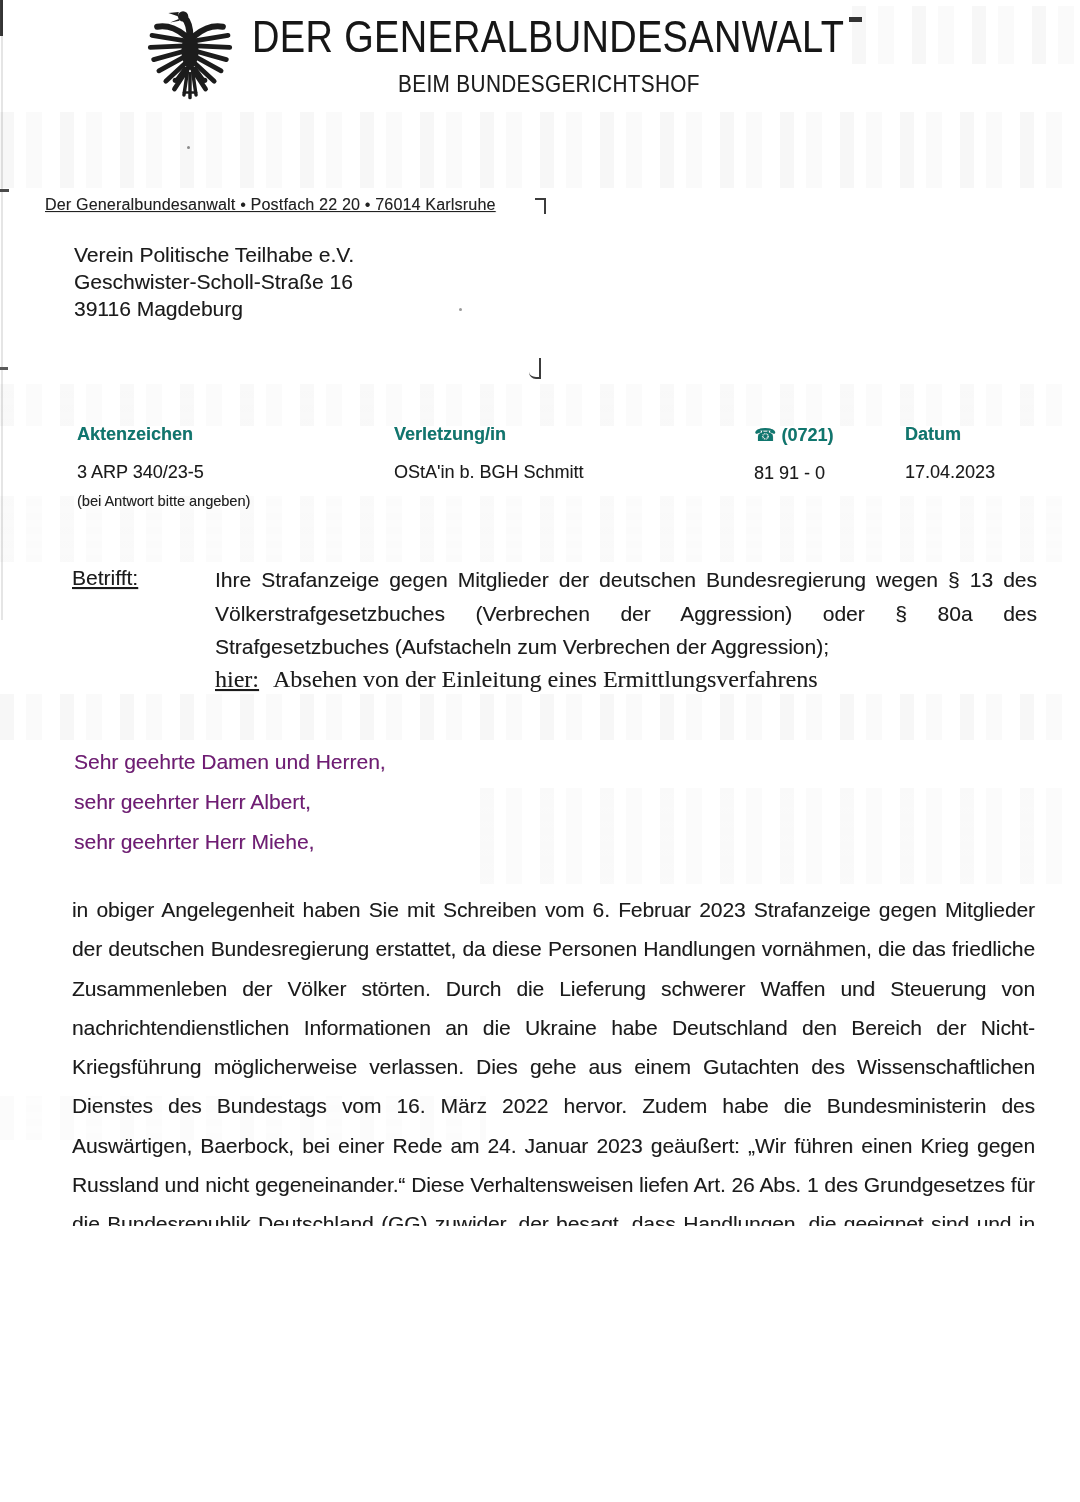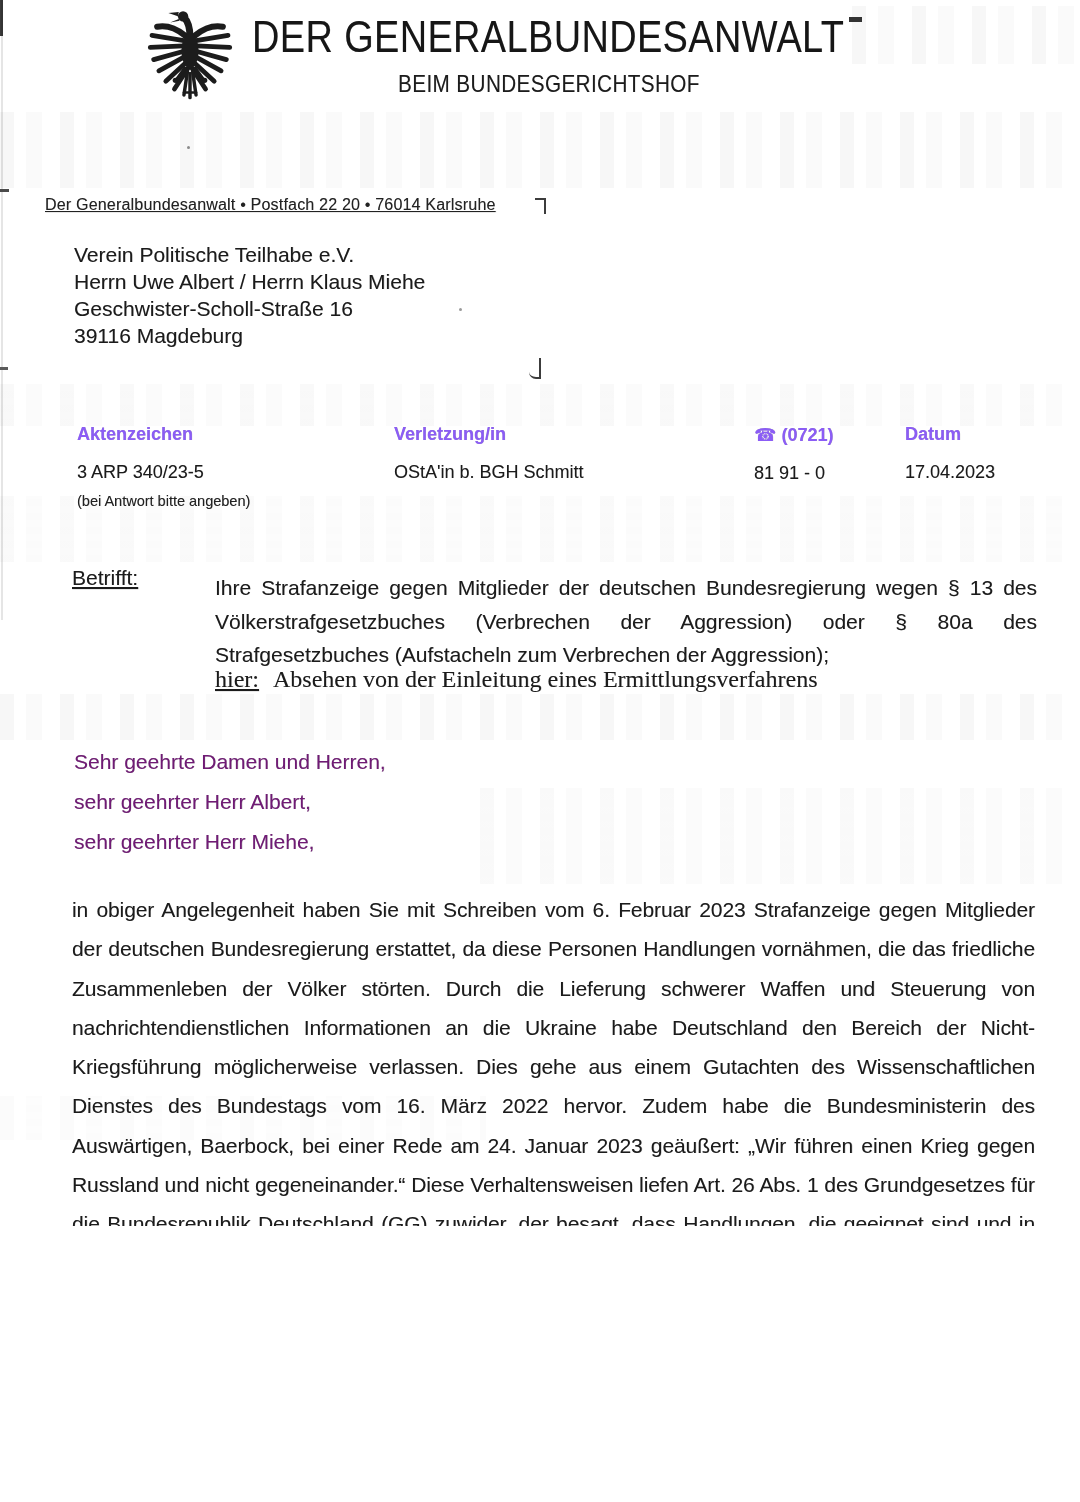--- a/index.html
+++ b/index.html
@@ -71,33 +71,33 @@
 
   
   .recipient { position: absolute; left: 74px; top: 241px; font-size: 21px; line-height: 27px; color: #1b1b1b; }
 
   
   .ref-col { position: absolute; top: 424px; }
   .ref-c1 { left: 77px; }
   .ref-c2 { left: 394px; }
   .ref-c3 { left: 754px; }
   .ref-c4 { left: 905px; }
-  .ref-label { font-size: 18px; font-weight: 700; color: #8b5cf6; white-space: nowrap; }
+  .ref-label { font-size: 18px; font-weight: 700; color: #0f766e; white-space: nowrap; }
   .ref-value { font-size: 18px; margin-top: 17px; white-space: nowrap; color: #1b1b1b; }
   .ref-note  { font-size: 14.5px; margin-top: 10px; white-space: nowrap; color: #222; }
   .phone-icon { font-size: 18px; margin-right: 5px; }
 
   
   .subject-label {
     position: absolute; left: 72px; top: 566px;
     font-size: 21px; text-decoration: underline; color: #1b1b1b;
   }
   .subject-text {
     position: absolute; left: 215px; top: 563px; width: 822px;
-    font-size: 21px; line-height: 33.5px; text-align: justify; color: #1b1b1b; margin-top: 8px;
+    font-size: 21px; line-height: 33.5px; text-align: justify; color: #1b1b1b;
   }
   .hier-line { position: absolute; left: 215px; top: 666px; font-size: 24px; color: #1b1b1b; font-family: Liberation Serif, serif; }
   .hier-label { text-decoration: underline; margin-right: 14px; }
 
   
   .salutation { position: absolute; left: 74px; top: 742px; font-size: 21px; line-height: 40px; color: #701a75; }
   .body-text {
     position: absolute; left: 72px; top: 890px; width: 963px;
     font-size: 21px; line-height: 39.3px; letter-spacing: -0.1px;
     text-align: justify; color: #1b1b1b;
@@ -161,21 +161,20 @@
   </div>
   <div class="title txt">DER GENERALBUNDESANWALT</div>
   <div class="subtitle txt">BEIM BUNDESGERICHTSHOF</div>
 
   <div class="sender-line txt">Der Generalbundesanwalt • Postfach 22 20 • 76014 Karlsruhe</div>
   <div class="fold-mark-top"></div>
   <div class="fold-mark-bottom"></div>
 
   <div class="recipient txt">
     <div>Verein Politische Teilhabe e.V.</div>
-    <div>Herrn Uwe Albert / Herrn Klaus Miehe</div>
     <div>Geschwister-Scholl-Straße 16</div>
     <div>39116 Magdeburg</div>
   </div>
 
   <div class="ref-col ref-c1">
     <div class="ref-label txt">Aktenzeichen</div>
     <div class="ref-value txt">3 ARP 340/23-5</div>
     <div class="ref-note txt">(bei Antwort bitte angeben)</div>
   </div>
   <div class="ref-col ref-c2">

